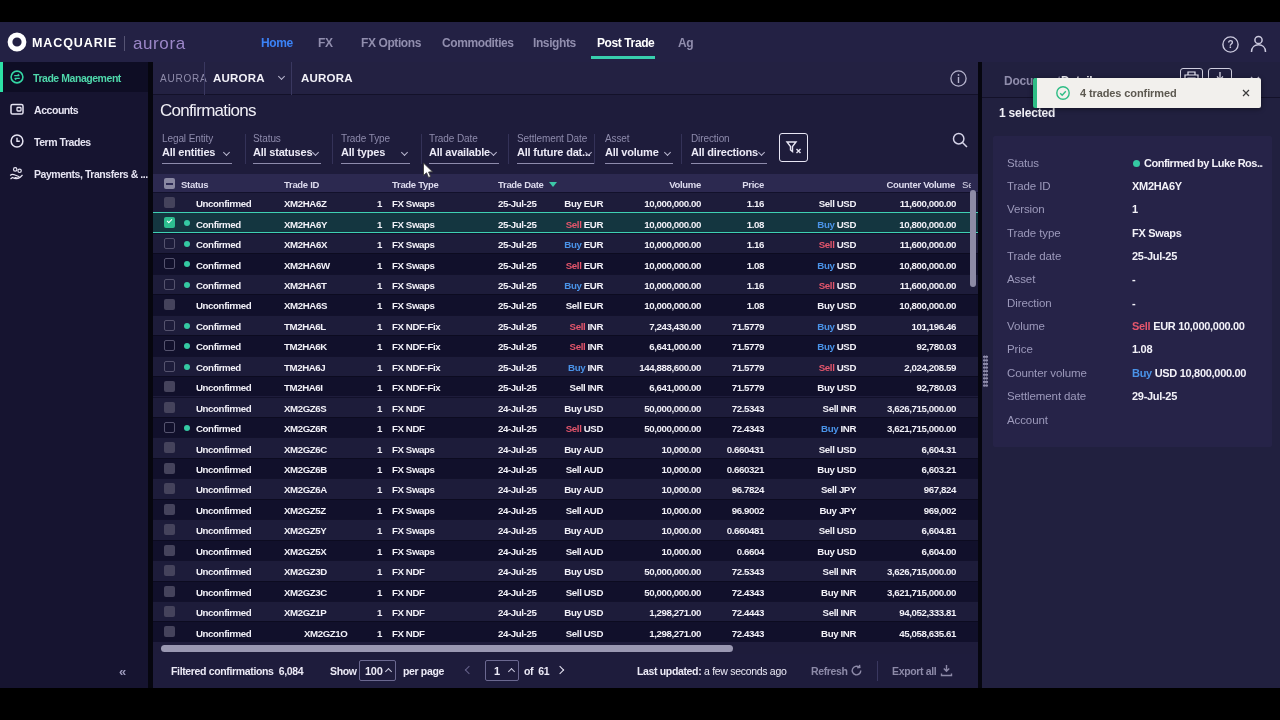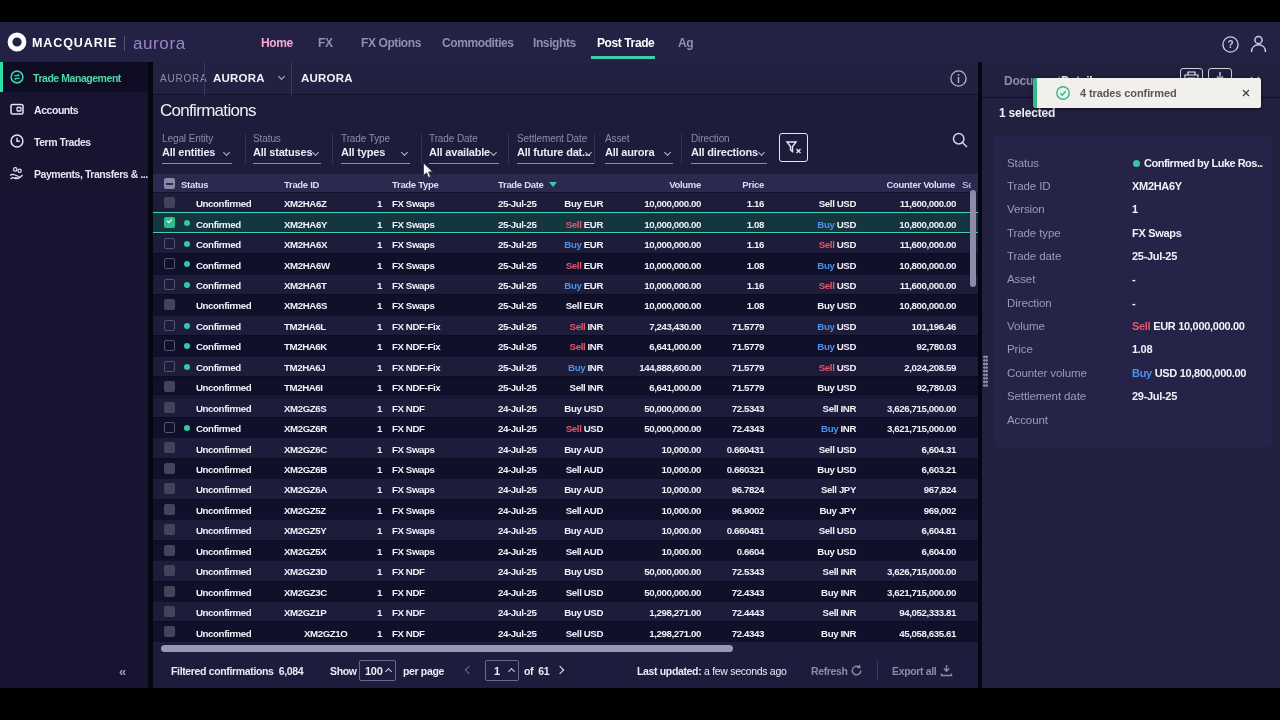--- a/index.html
+++ b/index.html
@@ -13,21 +13,21 @@
 </style></head>
 <body>
 
 <div class="abs" style="left:0;top:22px;width:1280px;height:40px;background:#232144;">
   <svg class="abs" style="left:7px;top:10px;" width="20" height="20" viewBox="0 0 20 20">
     <circle cx="10" cy="10" r="7" fill="none" stroke="#ffffff" stroke-width="4.8"></circle>
   </svg>
   <div class="abs" style="left:32px;top:14px;font-size:12.5px;font-weight:700;color:#fff;letter-spacing:0.9px;">MACQUARIE</div>
   <div class="abs" style="left:124px;top:14px;width:1px;height:15px;background:#565474;"></div>
   <div class="abs" style="left:133px;top:12px;font-size:17px;font-weight:400;color:#9c87c9;letter-spacing:0.6px;">aurora</div>
-<div class="abs" style="left:261px;top:14px;font-size:12px;font-weight:600;color:#f9a8d4;letter-spacing:-0.4px;">Home</div>
+<div class="abs" style="left:261px;top:14px;font-size:12px;font-weight:600;color:#3b82f6;letter-spacing:-0.4px;">Home</div>
     <div class="abs" style="left:318px;top:14px;font-size:12px;font-weight:600;color:#918eae;letter-spacing:-0.4px;">FX</div>
     <div class="abs" style="left:361px;top:14px;font-size:12px;font-weight:600;color:#918eae;letter-spacing:-0.4px;">FX Options</div>
     <div class="abs" style="left:442px;top:14px;font-size:12px;font-weight:600;color:#918eae;letter-spacing:-0.4px;">Commodities</div>
     <div class="abs" style="left:533px;top:14px;font-size:12px;font-weight:600;color:#918eae;letter-spacing:-0.4px;">Insights</div>
     <div class="abs" style="left:597px;top:14px;font-size:12px;font-weight:600;color:#ffffff;letter-spacing:-0.4px;">Post Trade</div>
     <div class="abs" style="left:678px;top:14px;font-size:12px;font-weight:600;color:#918eae;letter-spacing:-0.4px;">Ag</div>
     <div class="abs" style="left:591px;top:34px;width:64px;height:3px;background:#38cfae;"></div>
   <svg class="abs" style="left:1222px;top:14px;" width="17" height="17" viewBox="0 0 17 17">
     <circle cx="8.5" cy="8.5" r="7.6" fill="none" stroke="#cbc9de" stroke-width="1.4"></circle>
     <text x="8.5" y="12.2" font-size="10" font-weight="700" fill="#cbc9de" text-anchor="middle" font-family="Liberation Sans">?</text>
@@ -97,21 +97,21 @@
     <span class="chv abs" style="left:249px;top:88px;"></span>
     <div class="abs" style="left:276px;top:71px;font-size:10px;color:#8e8bac;letter-spacing:-0.1px;">Trade Date</div>
     <div class="abs" style="left:276px;top:84px;font-size:11px;font-weight:700;color:#eceaf6;letter-spacing:-0.2px;">All available</div>
     <div class="abs" style="left:276px;top:101px;width:70px;height:1px;background:#8e8bac;"></div>
     <span class="chv abs" style="left:338px;top:88px;"></span>
     <div class="abs" style="left:364px;top:71px;font-size:10px;color:#8e8bac;letter-spacing:-0.1px;">Settlement Date</div>
     <div class="abs" style="left:364px;top:84px;font-size:11px;font-weight:700;color:#eceaf6;letter-spacing:-0.2px;">All future dat...</div>
     <div class="abs" style="left:364px;top:101px;width:77px;height:1px;background:#8e8bac;"></div>
     <span class="chv abs" style="left:433px;top:88px;"></span>
     <div class="abs" style="left:452px;top:71px;font-size:10px;color:#8e8bac;letter-spacing:-0.1px;">Asset</div>
-    <div class="abs" style="left:452px;top:84px;font-size:11px;font-weight:700;color:#eceaf6;letter-spacing:-0.2px;">All aurora</div>
+    <div class="abs" style="left:452px;top:84px;font-size:11px;font-weight:700;color:#eceaf6;letter-spacing:-0.2px;">All volume</div>
     <div class="abs" style="left:452px;top:101px;width:68px;height:1px;background:#8e8bac;"></div>
     <span class="chv abs" style="left:512px;top:88px;"></span>
     <div class="abs" style="left:538px;top:71px;font-size:10px;color:#8e8bac;letter-spacing:-0.1px;">Direction</div>
     <div class="abs" style="left:538px;top:84px;font-size:11px;font-weight:700;color:#eceaf6;letter-spacing:-0.2px;">All directions</div>
     <div class="abs" style="left:538px;top:101px;width:76px;height:1px;background:#8e8bac;"></div>
     <span class="chv abs" style="left:606px;top:88px;"></span>
     <div class="abs" style="left:92px;top:72px;width:1px;height:30px;background:#343258;"></div>
     <div class="abs" style="left:179px;top:72px;width:1px;height:30px;background:#343258;"></div>
     <div class="abs" style="left:268px;top:72px;width:1px;height:30px;background:#343258;"></div>
     <div class="abs" style="left:355px;top:72px;width:1px;height:30px;background:#343258;"></div>

